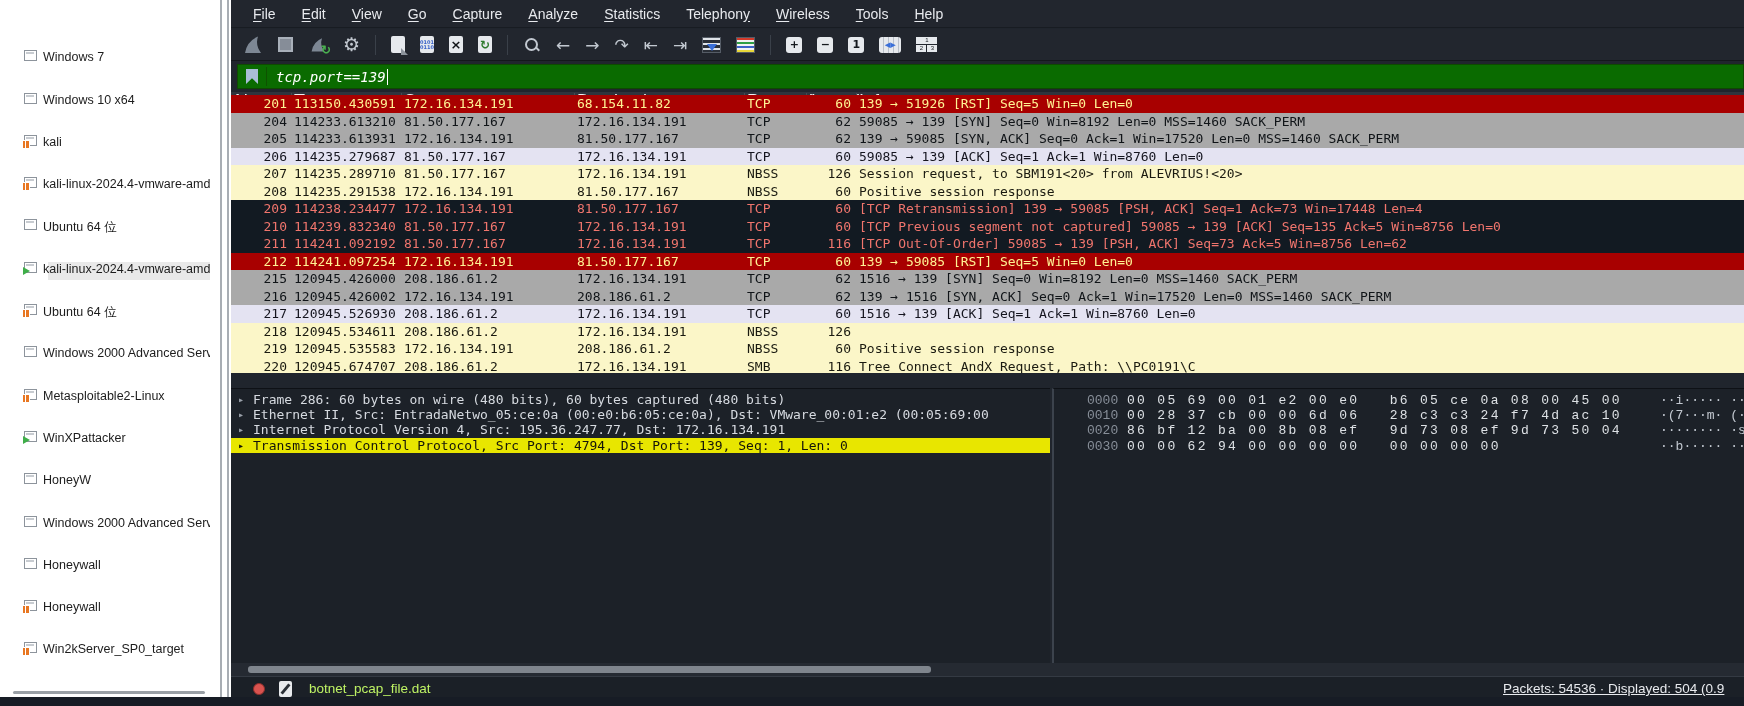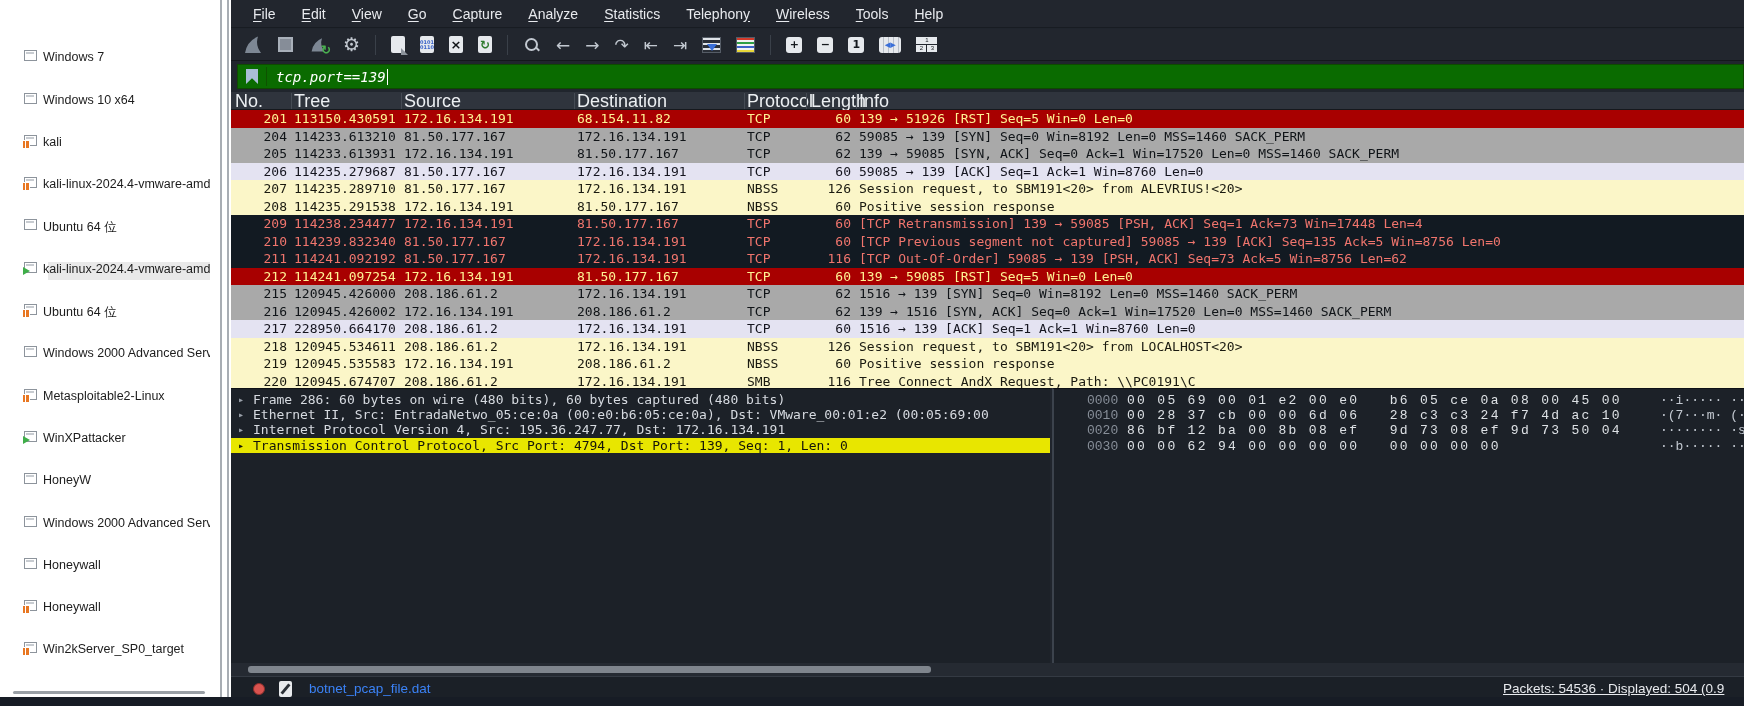--- a/index.html
+++ b/index.html
@@ -81,21 +81,21 @@
   .hsep { position:absolute; top:1px; width:1px; height:16px; background:#454b54; }
   .c.no    { left:0;   width:56px; text-align:right; }
   .c.time  { left:63px; }
   .c.src   { left:173px; }
   .c.dst   { left:346px; }
   .c.proto { left:516px; }
   .c.len   { left:560px; width:60px; text-align:right; }
   .c.info  { left:628px; }
   .phead .no { left:4px; width:auto; text-align:left; }
   .phead .len { left:580px; width:auto; text-align:right; }
-  .prows { position:absolute; left:0; top:110px; right:0; height:278px; overflow:hidden; background:#b91c1c; }
+  .prows { position:absolute; left:0; top:95px; right:0; height:278px; overflow:hidden; background:#b91c1c; }
   .prow { position:relative; height:17.5px; font-family:"DejaVu Sans Mono", monospace; font-size:13px; }
   .prow .c { line-height:17.5px; }
   .c-red      { background:#a80000; color:#fff293; }
   .c-gray     { background:#a9a9a9; color:#101418; }
   .c-lavender { background:#e4e3f2; color:#15151f; }
   .c-yellow   { background:#fbf6c8; color:#1a1a10; }
   .c-badtcp   { background:#121a22; color:#f0756d; }
 
   
   .detail { position:absolute; left:0; top:388px; width:819px; height:275px; background:#1c2128;
@@ -116,21 +116,21 @@
   .hscroll { position:absolute; left:0; top:663px; right:0; height:13px; background:#252a32; }
   .hscroll .thumb { position:absolute; left:17px; top:3px; width:683px; height:7px; background:#7f858d; border-radius:3px; }
 
   
   .statusbar { position:absolute; left:0; top:676px; right:0; height:24px; background:#1b2027;
                border-top:1px solid #343a43; overflow:hidden; }
   .dot { position:absolute; left:22px; top:6px; width:12px; height:12px; border-radius:50%;
          background:#d9534f; border:1px solid #8f2f2c; }
   .note-icon { position:absolute; left:48px; top:4px; width:13px; height:16px; background:#e8eaed; border-radius:2px; }
   .note-icon::after { content:""; position:absolute; left:5px; top:2px; width:3px; height:12px; background:#2a2f36; transform:rotate(40deg); }
-  .fname { position:absolute; left:78px; top:4px; color:#3b82f6; font-size:13.5px; }
+  .fname { position:absolute; left:78px; top:4px; color:#bef264; font-size:13.5px; }
   .pstats { position:absolute; left:1272px; top:4px; color:#e8eaee; font-size:13.5px; white-space:nowrap;text-decoration:underline; }
 
   .bottom-strip { position:absolute; left:0; top:697px; width:1744px; height:9px; background:#171c25; }
 </style>
 </head>
 <body>
 
 <div class="screen">
 
   <aside class="sidebar">
@@ -464,36 +464,35 @@
           <span class="c time">120945.426002</span>
           <span class="c src">172.16.134.191</span>
           <span class="c dst">208.186.61.2</span>
           <span class="c proto">TCP</span>
           <span class="c len">62</span>
           <span class="c info">139 → 1516 [SYN, ACK] Seq=0 Ack=1 Win=17520 Len=0 MSS=1460 SACK_PERM</span>
         </div>
 
         <div class="prow c-lavender">
           <span class="c no">217</span>
-          <span class="c time">228950.664170</span>
+          <span class="c time">120945.526930</span>
           <span class="c src">208.186.61.2</span>
           <span class="c dst">172.16.134.191</span>
           <span class="c proto">TCP</span>
           <span class="c len">60</span>
           <span class="c info">1516 → 139 [ACK] Seq=1 Ack=1 Win=8760 Len=0</span>
         </div>
 
         <div class="prow c-yellow">
           <span class="c no">218</span>
           <span class="c time">120945.534611</span>
           <span class="c src">208.186.61.2</span>
           <span class="c dst">172.16.134.191</span>
           <span class="c proto">NBSS</span>
           <span class="c len">126</span>
-          <span class="c info">Session request, to SBM191&lt;20&gt; from LOCALHOST&lt;20&gt;</span>
         </div>
 
         <div class="prow c-yellow">
           <span class="c no">219</span>
           <span class="c time">120945.535583</span>
           <span class="c src">172.16.134.191</span>
           <span class="c dst">208.186.61.2</span>
           <span class="c proto">NBSS</span>
           <span class="c len">60</span>
           <span class="c info">Positive session response</span>

